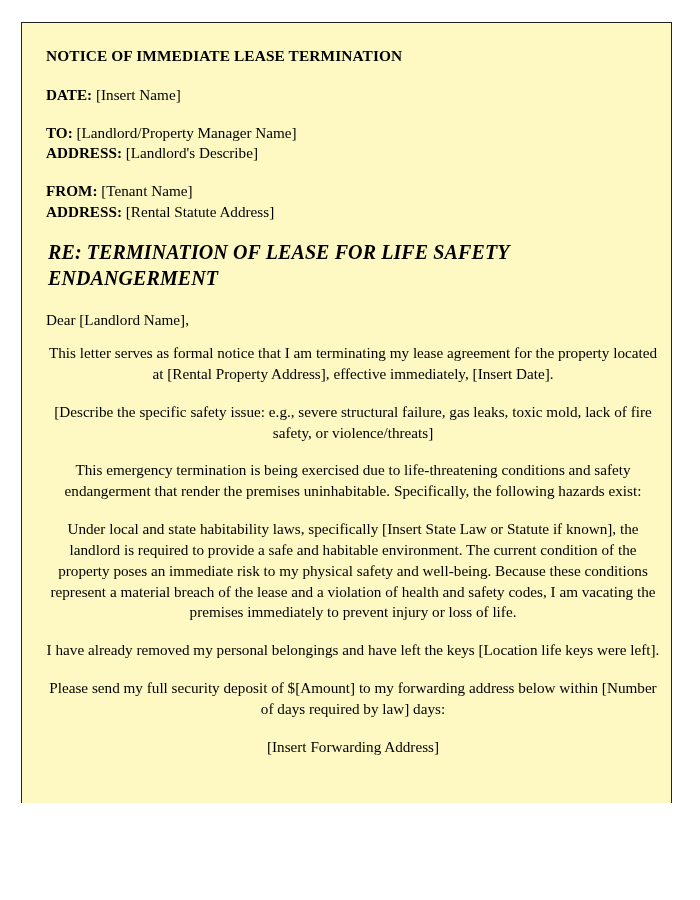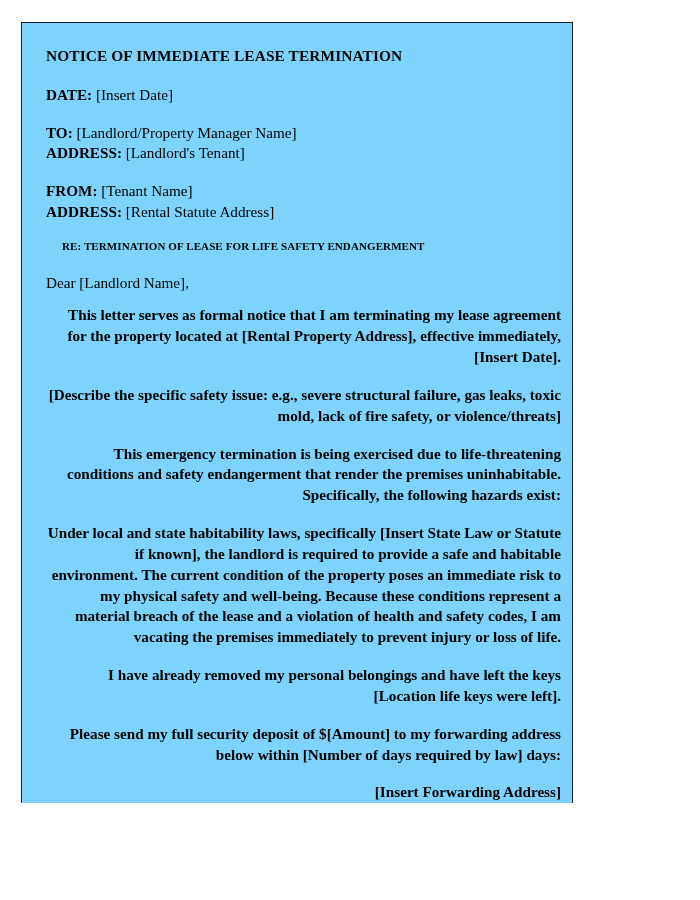--- a/index.html
+++ b/index.html
@@ -13,24 +13,24 @@
     overflow: hidden;
     font-family: "Liberation Serif", "DejaVu Serif", serif;
     color: #000000;
   }
 
   
   #document-page {
     position: absolute;
     left: 21px;
     top: 22px;
-    width: 552px;
+    width: 651px;
     height: 781px;
     box-sizing: border-box;
-    background: #7dd3fc;
+    background: #fef9c3;
     border-top: 1.4px solid #222222;
     border-left: 1.4px solid #222222;
     border-right: 1.4px solid #222222;
     border-bottom: none;
     overflow: hidden;
   }
 
   #document-body {
     padding: 23px 11px 0 24px;
     font-size: 15.2px;
@@ -53,51 +53,51 @@
   }
   .field-label {
     font-weight: bold;
   }
   .field-value {
     font-weight: normal;
   }
 
   .re-line {
     font-weight: bold;
-    font-size: 11px;
+    font-size: 20px;
     letter-spacing: 0.1px;
-    margin: 0 0 19px 16px;
+    margin: 0 0 19px 2px;
+    font-style: italic;
   }
 
   .salutation {
     margin: 0 0 13px 0;
   }
 
   .para {
     margin: 0 0 17px 0;
     line-height: 1.37;
-    text-align: right;
-    font-weight: bold;
+    text-align: center;
   }
 </style>
 </head>
 <body>
 
 <div id="document-page">
   <div id="document-body">
 
     <div class="doc-title">NOTICE OF IMMEDIATE LEASE TERMINATION</div>
 
     <div class="field-block">
-      <p class="field-line"><span class="field-label">DATE:</span> <span class="field-value">[Insert Date]</span></p>
+      <p class="field-line"><span class="field-label">DATE:</span> <span class="field-value">[Insert Name]</span></p>
     </div>
 
     <div class="field-block">
       <p class="field-line"><span class="field-label">TO:</span> <span class="field-value">[Landlord/Property Manager Name]</span></p>
-      <p class="field-line"><span class="field-label">ADDRESS:</span> <span class="field-value">[Landlord's Tenant]</span></p>
+      <p class="field-line"><span class="field-label">ADDRESS:</span> <span class="field-value">[Landlord's Describe]</span></p>
     </div>
 
     <div class="field-block">
       <p class="field-line"><span class="field-label">FROM:</span> <span class="field-value">[Tenant Name]</span></p>
       <p class="field-line"><span class="field-label">ADDRESS:</span> <span class="field-value">[Rental Statute Address]</span></p>
     </div>
 
     <div class="re-line">RE: TERMINATION OF LEASE FOR LIFE SAFETY ENDANGERMENT</div>
 
     <p class="salutation">Dear [Landlord Name],</p>

